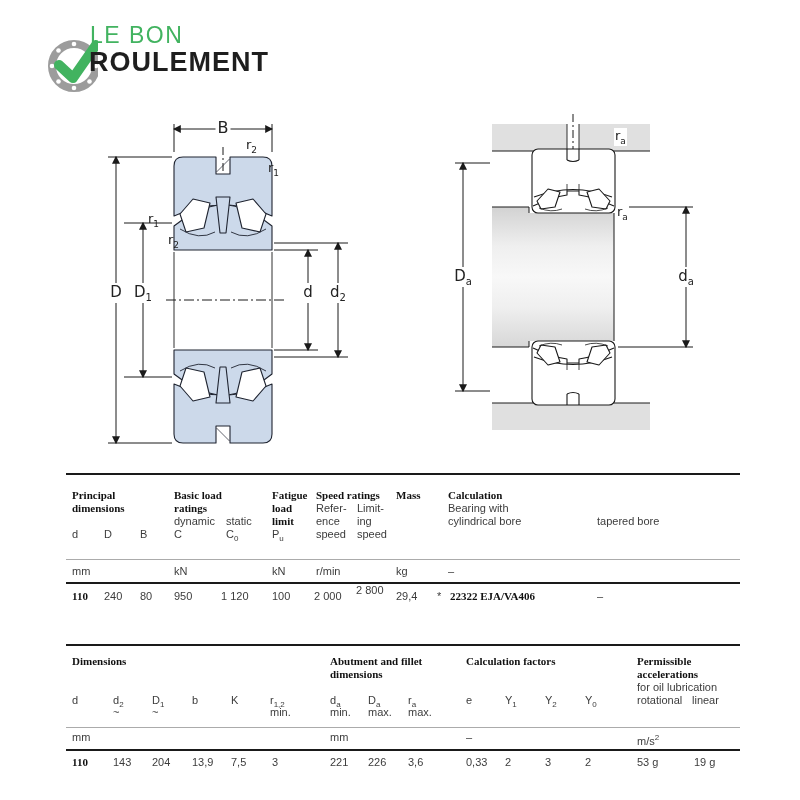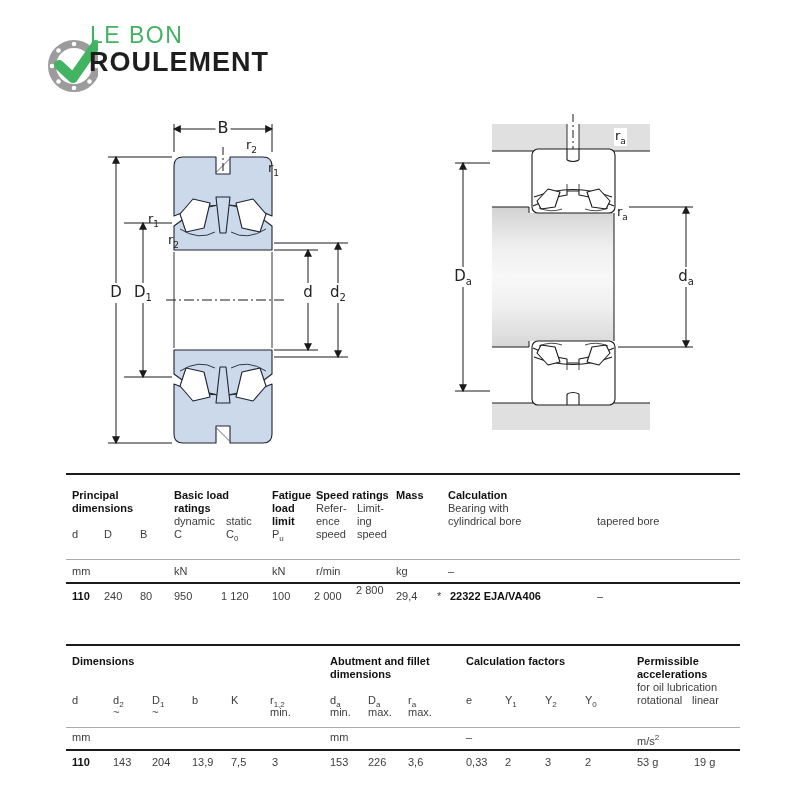--- a/index.html
+++ b/index.html
@@ -5,21 +5,21 @@
   html,body{margin:0;padding:0;background:#fff;}
   #page{position:relative;width:800px;height:800px;background:#fff;overflow:hidden;
         font-family:"Liberation Sans",sans-serif;}
   
   .logo-line1{position:absolute;left:90px;top:22px;font-size:23px;font-weight:normal;
     letter-spacing:1.5px;color:#42b360;font-family:"Liberation Sans",sans-serif;}
   .logo-line2{position:absolute;left:89px;top:47px;font-size:27px;font-weight:bold;
     letter-spacing:1px;color:#1e1e1e;font-family:"Liberation Sans",sans-serif;}
   
   .t{position:absolute;font-size:11px;line-height:13px;color:#3c3c3c;white-space:nowrap;}
-  .b{font-weight:bold;color:#111;}
+  .b{font-weight:bold;color:#111;font-family:Liberation Serif, serif;}
   .t sub{font-size:8px;}
   .t sup{font-size:8px;}
   
   .rule{position:absolute;left:66px;width:674px;}
   .rule-dark{height:2px;background:#1a1a1a;}
   .rule-light{height:1px;background:#ababab;}
   
   .dl{position:absolute;font-family:"DejaVu Sans",sans-serif;font-size:15px;color:#222;
       background:#fff;padding:0 2px;transform:translate(-50%,-50%);white-space:nowrap;}
   .dl sub{font-size:10px;}
@@ -240,21 +240,21 @@
   <div class="t" style="left:466px;top:731px">–</div>
   <div class="t" style="left:637px;top:731px"><span>m/s</span><sup>2</sup></div>
   <div class="rule rule-dark" style="top:749px"></div>
 
   <div class="t b" style="left:72px;top:756px">110</div>
   <div class="t" style="left:113px;top:756px">143</div>
   <div class="t" style="left:152px;top:756px">204</div>
   <div class="t" style="left:192px;top:756px">13,9</div>
   <div class="t" style="left:231px;top:756px">7,5</div>
   <div class="t" style="left:272px;top:756px">3</div>
-  <div class="t" style="left:330px;top:756px">153</div>
+  <div class="t" style="left:330px;top:756px">221</div>
   <div class="t" style="left:368px;top:756px">226</div>
   <div class="t" style="left:408px;top:756px">3,6</div>
   <div class="t" style="left:466px;top:756px">0,33</div>
   <div class="t" style="left:505px;top:756px">2</div>
   <div class="t" style="left:545px;top:756px">3</div>
   <div class="t" style="left:585px;top:756px">2</div>
   <div class="t" style="left:637px;top:756px">53 g</div>
   <div class="t" style="left:694px;top:756px">19 g</div>
 
 </div>

